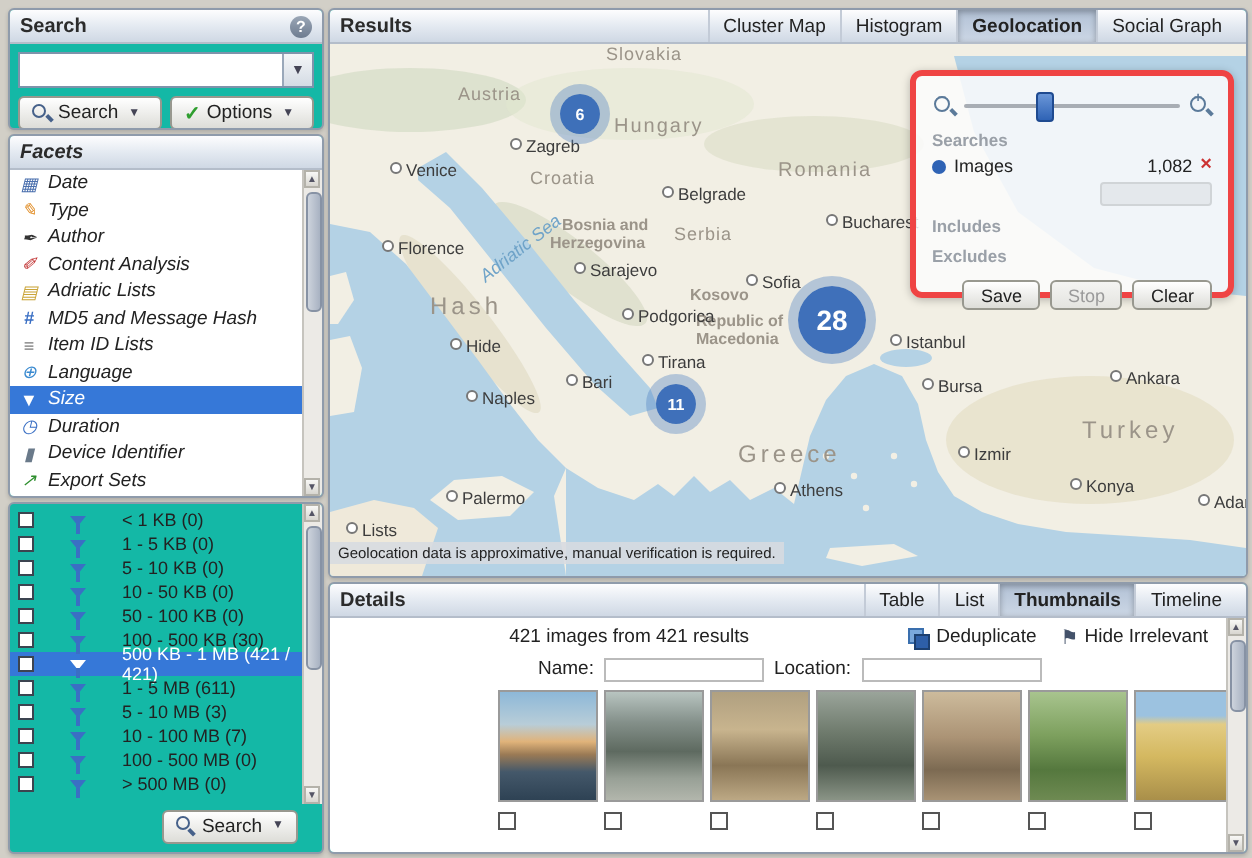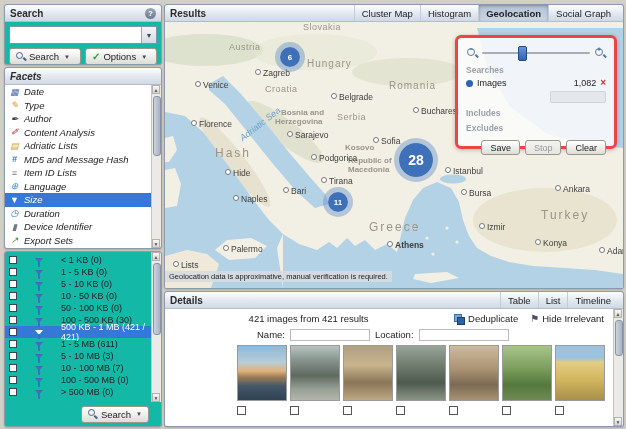--- a/index.html
+++ b/index.html
@@ -64,21 +64,21 @@
   .ovlsec{color:#9aa0a8;font-weight:bold;margin-top:5px;font-size:8.5px;}
   .ovlrow{display:flex;align-items:center;gap:4px;margin-top:3px;color:#222;}
   .bluedot{width:7px;height:7px;border-radius:50%;background:#2f63b5;flex:none;}
   .count{margin-left:auto;color:#222;}
   .redx{color:#cc3333;font-weight:bold;font-size:10px;line-height:1;cursor:pointer;}
   .ghost{margin:3px 0 0 auto;width:54px;height:10px;background:rgba(0,0,0,.05);border:1px solid rgba(0,0,0,.09);border-radius:2px;}
   .ovlbtns{display:flex;gap:5px;margin-top:7px;justify-content:flex-end;}
   .btn.small{height:15px;font-size:9px;padding:0 8px;}
   .btn.disabled{color:#9a9a9a;background:linear-gradient(#f4f4f2,#e4e4e0);}
   
-  .dcontent{position:absolute;top:17px;left:0;right:9px;bottom:0;background:#fff;}
+  .dcontent{position:absolute;top:17px;left:0;right:9px;bottom:0;background:#fff;padding-left:12px;}
   .drowA{display:flex;align-items:center;height:17px;padding:1px 4px 0 4px;font-size:9.5px;color:#222;}
   .drowB{display:flex;align-items:center;height:15px;padding:0 4px 0 92px;gap:5px;font-size:9.5px;color:#222;}
   .tinyinput{width:74px;height:10px;border:1px solid #bbb;font-size:8px;padding:0 2px;font-family:"Liberation Sans",sans-serif;}
   .toolbtn{display:inline-flex;align-items:center;gap:3px;padding:1px 5px;font-size:9.5px;color:#222;background:transparent;border:1px solid transparent;border-radius:2px;cursor:pointer;}
   .dedup-icon{position:relative;width:11px;height:10px;flex:none;}
   .dedup-icon::before{content:"";position:absolute;left:0;top:0;width:6px;height:6px;background:#7aa8dc;border:1px solid #3a6fae;}
   .dedup-icon::after{content:"";position:absolute;left:3px;top:3px;width:6px;height:6px;background:#2e5fa8;border:1px solid #1d4070;}
   .flagic{color:#44526a;font-size:10px;}
   .thumbs{display:flex;gap:3px;padding:3px 0 0 72px;}
   .tcell{display:flex;flex-direction:column;gap:5px;align-items:flex-start;}
@@ -314,21 +314,21 @@
       <span class="mlabel country-sm" style="left:172px;top:90px;">Serbia</span>
       <span class="mlabel country-xs" style="left:116px;top:86px;">Bosnia and</span>
       <span class="mlabel country-xs" style="left:110px;top:95px;">Herzegovina</span>
       <span class="mlabel city" style="left:122px;top:108px;">Sarajevo</span>
       <span class="mlabel country-xs" style="left:180px;top:121px;">Kosovo</span>
       <span class="mlabel country-xs" style="left:183px;top:134px;">Republic of</span>
       <span class="mlabel country-xs" style="left:183px;top:143px;">Macedonia</span>
       <span class="mlabel city" style="left:146px;top:131px;">Podgorica</span>
       <span class="mlabel city" style="left:156px;top:154px;">Tirana</span>
       <span class="mlabel country-lg" style="left:204px;top:198px;">Greece</span>
-      <span class="mlabel city" style="left:222px;top:218px;font-weight:bold;">Athens</span>
+      <span class="mlabel city" style="left:222px;top:218px;">Athens</span>
       <span class="mlabel country-lg" style="left:50px;top:124px;">Hash</span>
       <span class="mlabel city" style="left:60px;top:146px;">Hide</span>
       <span class="mlabel city" style="left:26px;top:97px;">Florence</span>
       <span class="mlabel city" style="left:30px;top:58px;">Venice</span>
       <span class="mlabel city" style="left:90px;top:46px;">Zagreb</span>
       <span class="mlabel city" style="left:68px;top:172px;">Naples</span>
       <span class="mlabel city" style="left:118px;top:164px;">Bari</span>
       <span class="mlabel city" style="left:58px;top:222px;">Palermo</span>
       <span class="mlabel city" style="left:8px;top:238px;">Lists</span>
       <span class="mlabel city" style="left:208px;top:114px;">Sofia</span>
@@ -384,20 +384,23 @@
   <div class="panel" style="left:164px;top:291px;width:458px;height:134px;">
     <div class="phead">
       <span>Details</span>
       <div class="tabs">
         <div class="tab">
             <span>Table</span>
           </div>
         <div class="tab">
             <span>List</span>
           </div>
+        <div class="tab active">
+            <span>Thumbnails</span>
+          </div>
         <div class="tab">
             <span>Timeline</span>
           </div>
       </div>
     </div>
     <div class="dcontent">
       <div class="drowA">
         <span style="flex:1;"></span>
         <span>421 images from 421 results</span>
         <span style="flex:1;"></span>

